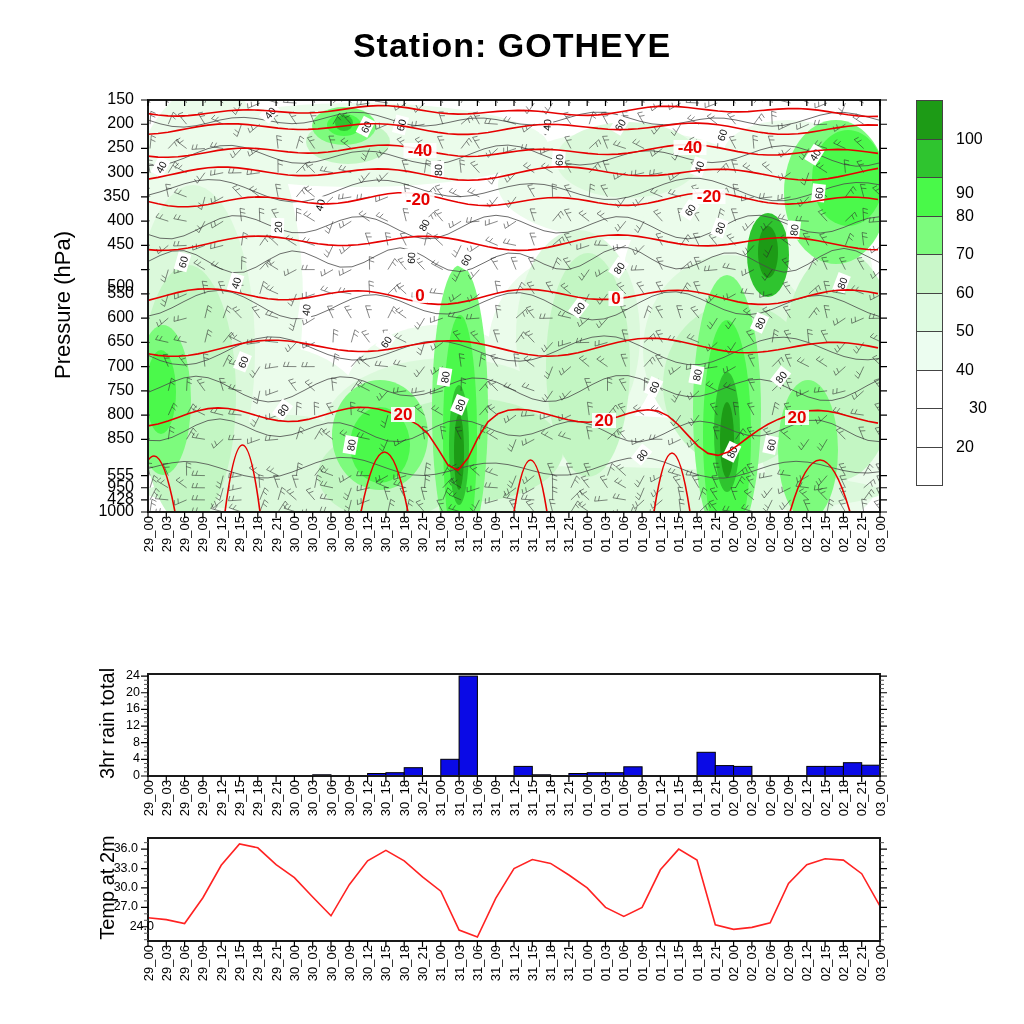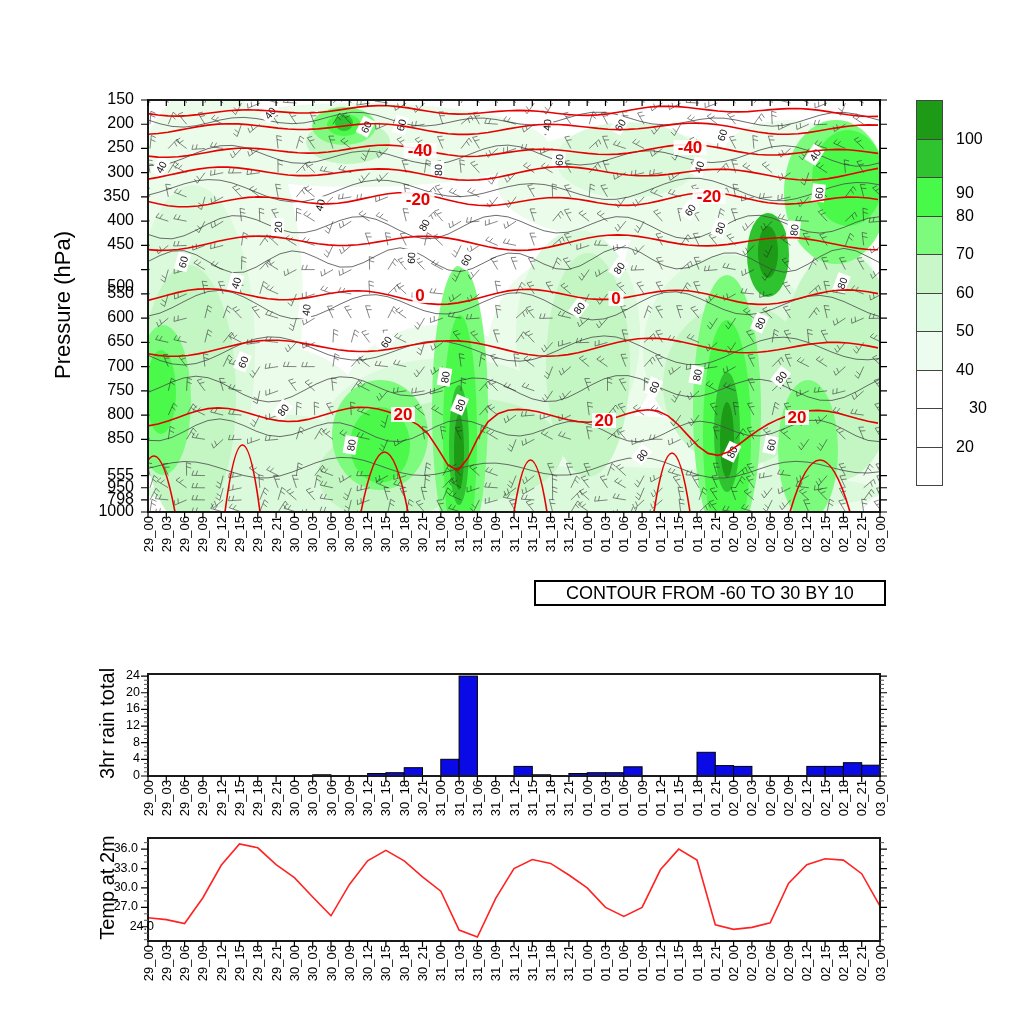--- a/index.html
+++ b/index.html
@@ -22,20 +22,21 @@
   .cbox{position:absolute;box-sizing:border-box;border:1px solid #444;}
   .cbl{position:absolute;font-size:16px;width:44px;}
   .cnote{position:absolute;left:534px;top:580px;width:352px;height:26px;background:#fff;
          border:2px solid #000;box-sizing:border-box;font-size:18px;line-height:22px;
          text-align:center;}
 </style>
 </head>
 <body>
 
 <div class="page">
+  <div class="title">Station: GOTHEYE</div>
   <div class="ylab-rot" id="yl-top">Pressure (hPa)</div>
   <div class="ylab-rot" id="yl-rain">3hr rain total</div>
   <div class="ylab-rot" id="yl-temp">Temp at 2m</div>
   <svg id="svg-top" width="756" height="436">
       <g transform="translate(12,12)">
         <g clip-path="url(#clp)">
           <rect x="0" y="0" width="732" height="412" fill="#ffffff"></rect>
           <ellipse cx="60" cy="200" rx="95" ry="215" fill="#ebfceb"></ellipse>
           <ellipse cx="210" cy="45" rx="190" ry="42" fill="#ebfceb"></ellipse>
           <ellipse cx="480" cy="85" rx="130" ry="55" fill="#ebfceb"></ellipse>
@@ -352,21 +353,21 @@
       <div class="ylab" style="left: 80px; top: 277px;">500</div>
       <div class="ylab" style="left: 80px; top: 283.882px;">550</div>
       <div class="ylab" style="left: 80px; top: 308.118px;">600</div>
       <div class="ylab" style="left: 80px; top: 332.353px;">650</div>
       <div class="ylab" style="left: 80px; top: 356.588px;">700</div>
       <div class="ylab" style="left: 80px; top: 380.824px;">750</div>
       <div class="ylab" style="left: 80px; top: 405.059px;">800</div>
       <div class="ylab" style="left: 80px; top: 429.294px;">850</div>
       <div class="ylab" style="left: 80px; top: 465.647px;">555</div>
       <div class="ylab" style="left: 80px; top: 477.765px;">950</div>
-      <div class="ylab" style="left: 80px; top: 489.882px;">798</div>
+      <div class="ylab" style="left: 80px; top: 489.882px;">428</div>
       <div class="ylab" style="left: 80px; top: 502px;">1000</div>
       <div class="xlab" style="left: 140.5px; top: 516px;">29_00</div>
       <div class="xlab" style="left: 158.8px; top: 516px;">29_03</div>
       <div class="xlab" style="left: 177.1px; top: 516px;">29_06</div>
       <div class="xlab" style="left: 195.4px; top: 516px;">29_09</div>
       <div class="xlab" style="left: 213.7px; top: 516px;">29_12</div>
       <div class="xlab" style="left: 232px; top: 516px;">29_15</div>
       <div class="xlab" style="left: 250.3px; top: 516px;">29_18</div>
       <div class="xlab" style="left: 268.6px; top: 516px;">29_21</div>
       <div class="xlab" style="left: 286.9px; top: 516px;">30_00</div>
@@ -511,14 +512,13 @@
       <div class="cbl" style="left: 956px; top: 129.5px;">100</div>
       <div class="cbl" style="left: 956px; top: 184px;">90</div>
       <div class="cbl" style="left: 956px; top: 206.5px;">80</div>
       <div class="cbl" style="left: 956px; top: 245px;">70</div>
       <div class="cbl" style="left: 956px; top: 283.5px;">60</div>
       <div class="cbl" style="left: 956px; top: 322px;">50</div>
       <div class="cbl" style="left: 956px; top: 360.5px;">40</div>
       <div class="cbl" style="left: 956px; top: 399px; text-align: center;">30</div>
       <div class="cbl" style="left: 956px; top: 437.5px;">20</div>
     </div>
-  <div class="cnote">CONTOUR FROM -60 TO 30 BY 10</div>
 </div>
 
 </body></html>

